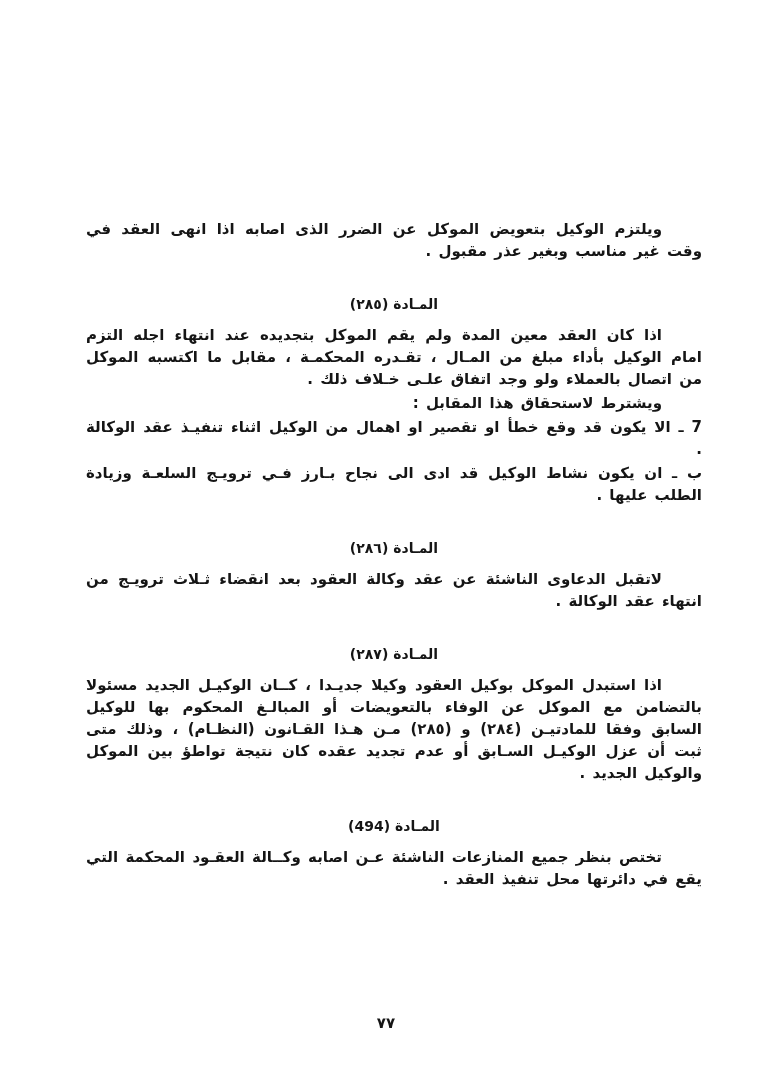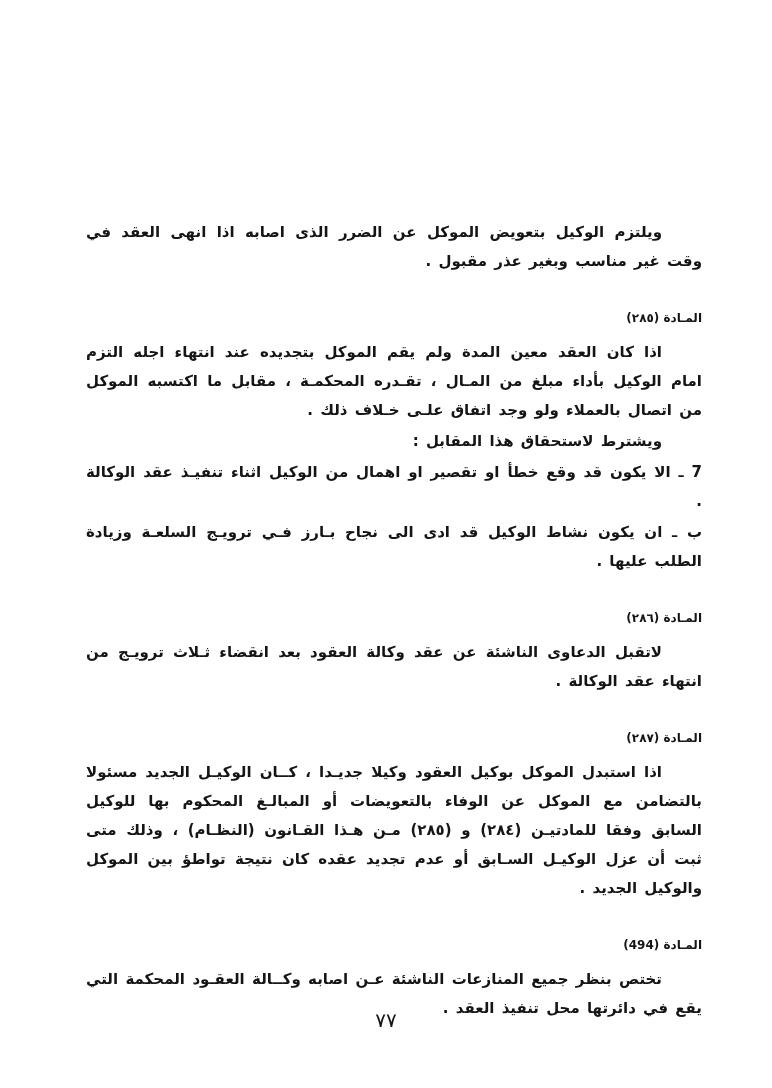--- a/index.html
+++ b/index.html
@@ -22,49 +22,50 @@
     top: 218px;
     right: 70px;
     left: 86px;
     direction: rtl;
     unicode-bidi: embed;
   }
   .para {
     margin: 0 0 2px 0;
     font-size: 15px;
     font-weight: 700;
-    line-height: 29px;
+    line-height: 22px;
     text-align: justify;
     text-align-last: right;
     word-spacing: 2px;
   }
   .para.indent {
     text-indent: 40px;
   }
   .heading {
     margin: 30px 0 8px 0;
-    font-size: 12px;
+    font-size: 14px;
     font-weight: 700;
     line-height: 24px;
+    text-align: center;
     letter-spacing: 0;
   }
   .article {
     margin: 0;
   }
   .intro {
     margin-bottom: 0;
   }
   .page-number {
     position: absolute;
     bottom: 56px;
     left: 0;
     right: 0;
     text-align: center;
-    font-size: 20px;
-    font-weight: 400;
+    font-size: 15px;
+    font-weight: 700;
     direction: rtl;
   }
 </style>
 </head>
 <body>
 
 <div class="sheet">
   <div class="content">
 
     <p class="para indent intro">ويلتزم الوكيل بتعويض الموكل عن الضرر الذى اصابه اذا انهى العقد في وقت غير مناسب وبغير عذر مقبول .</p>

